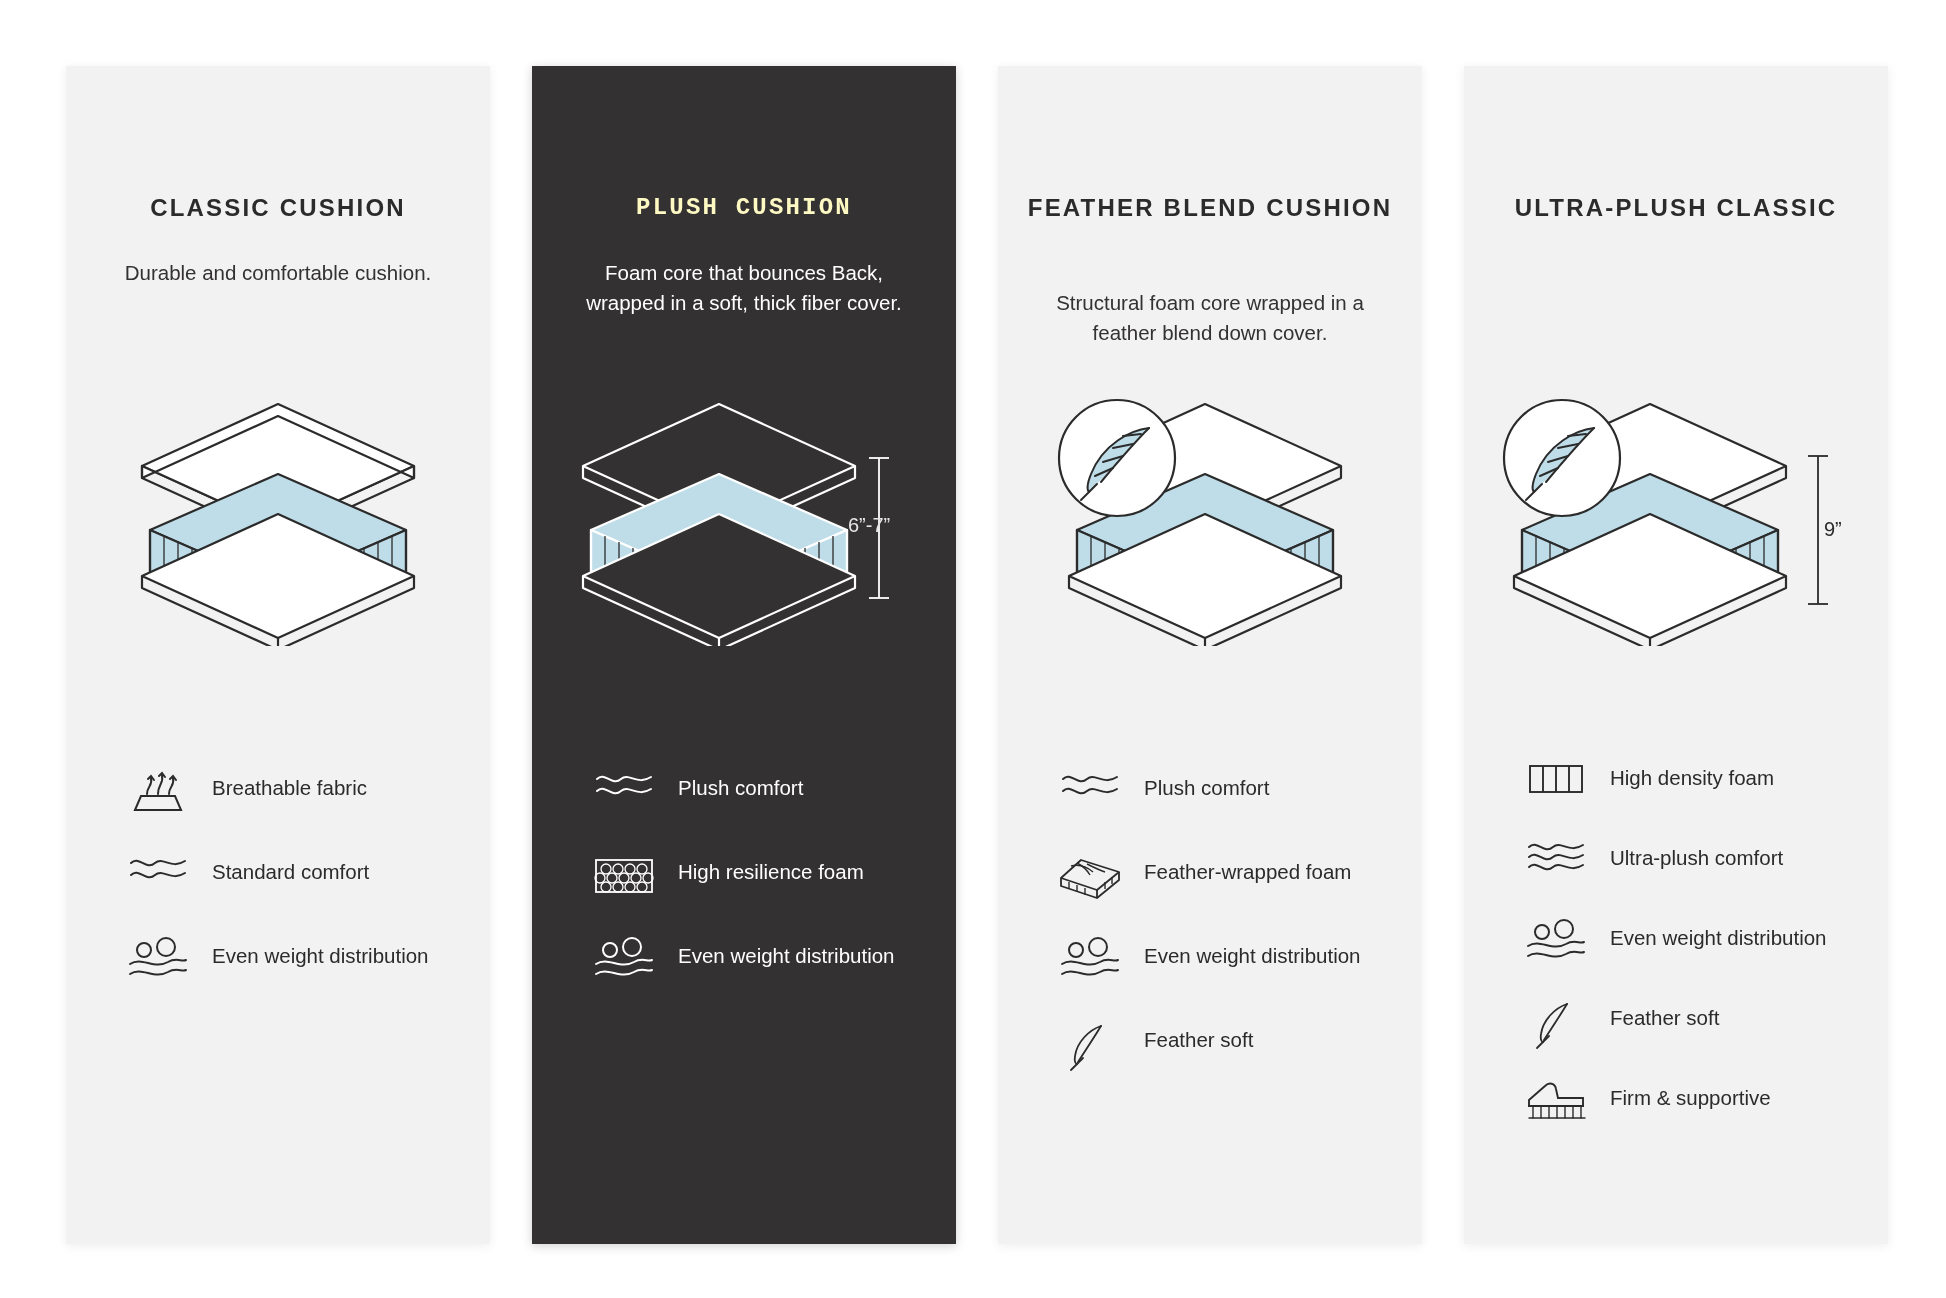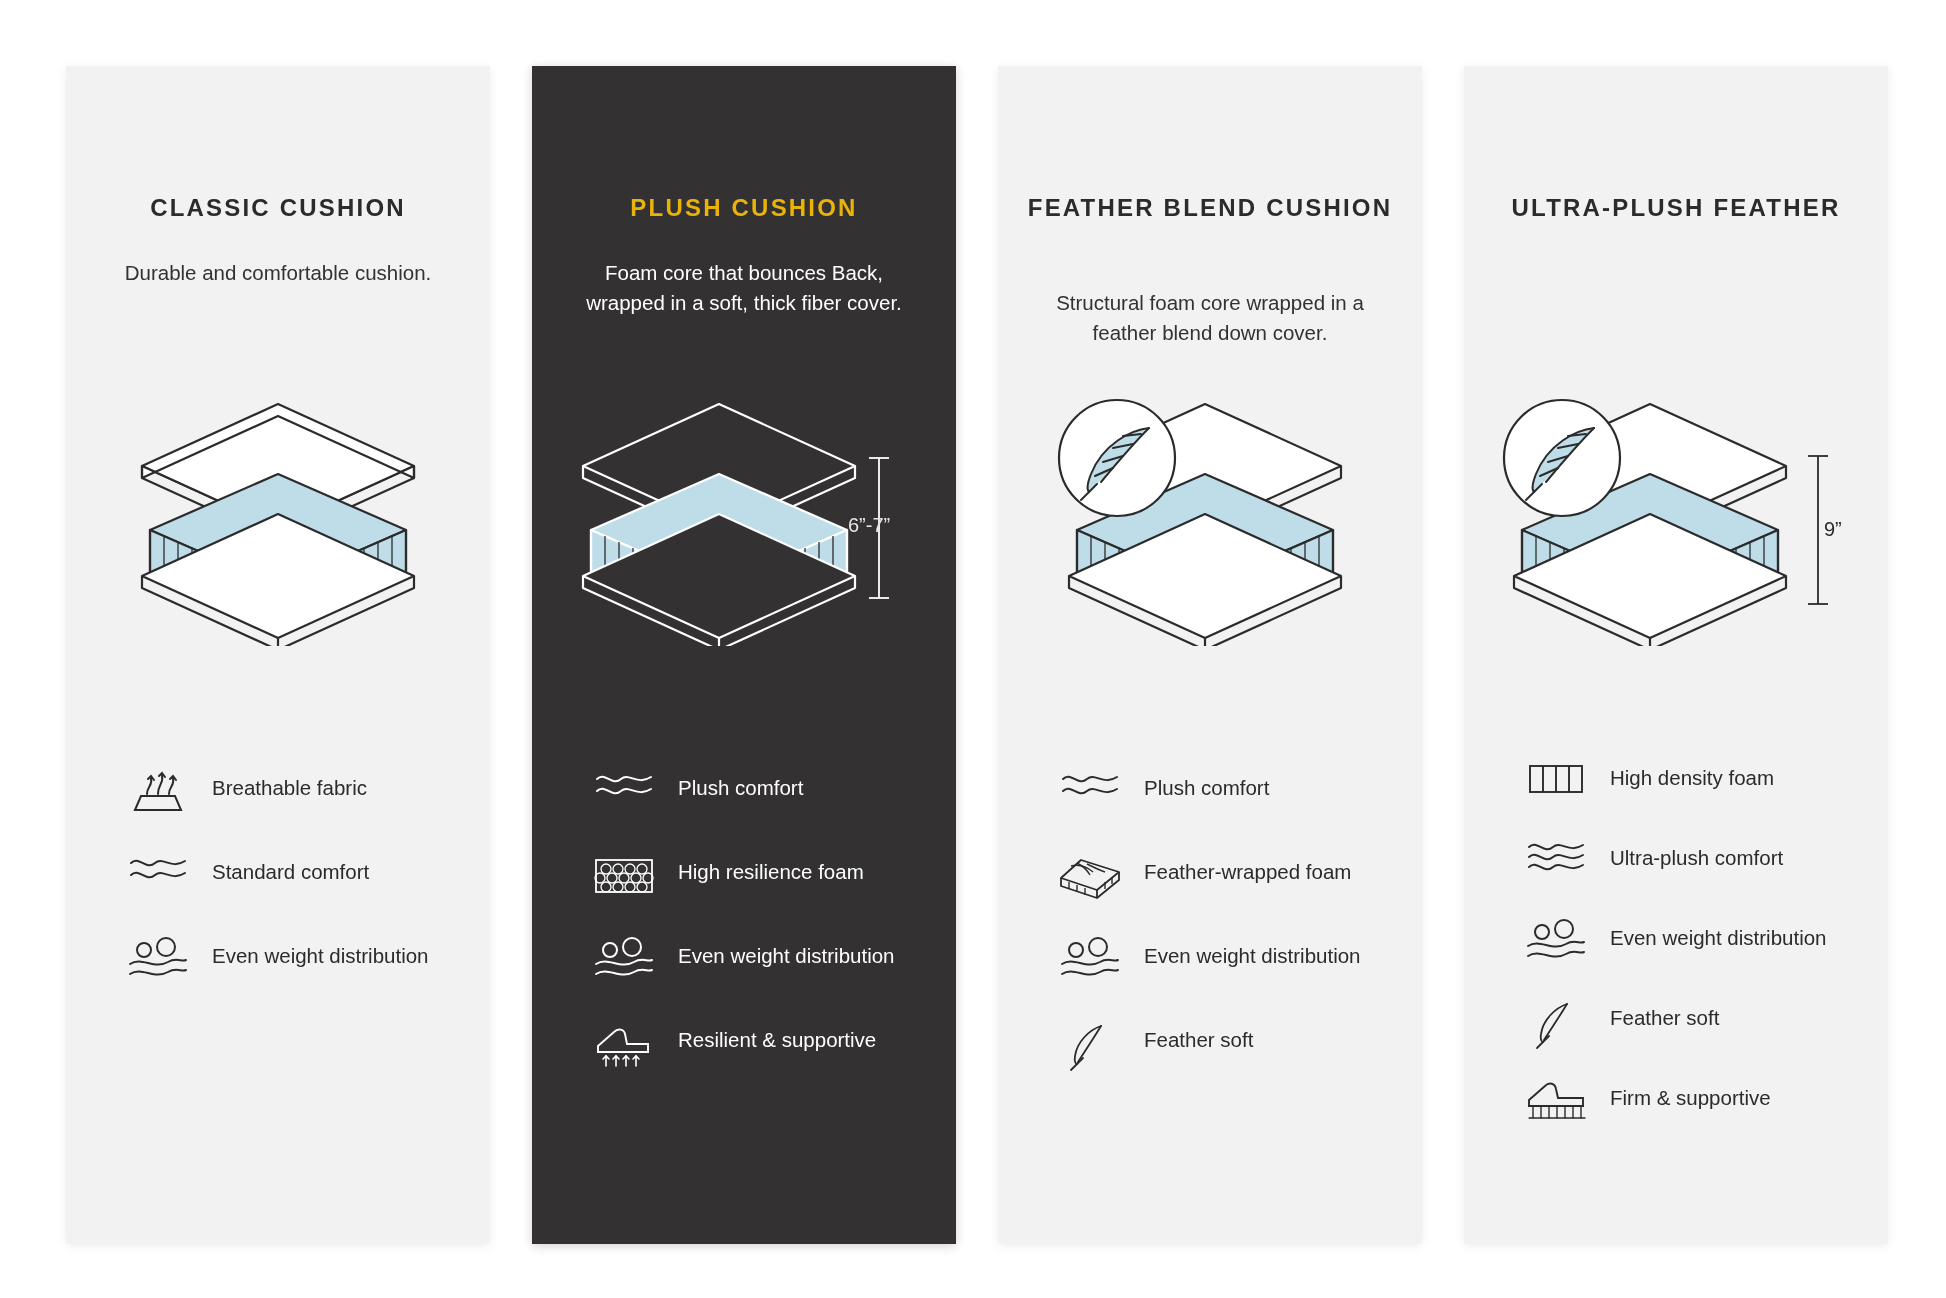--- a/index.html
+++ b/index.html
@@ -41,21 +41,21 @@
     letter-spacing: 2.2px;
     color: #2b2b2b;
     margin: 0;
     padding: 0 24px;
     position: absolute;
     top: 126px;
     left: 0;
     right: 0;
     line-height: 1.32;
   }
-  .card.dark .card-title { color: #eab308; }
+  .card.dark .card-title { color: #fef9c3; font-family: Liberation Mono, monospace; }
   .card-desc {
     position: absolute;
     top: 192px;
     left: 0;
     right: 0;
     padding: 0 40px;
     text-align: center;
     font-size: 20.5px;
     line-height: 1.48;
     color: #333132;
@@ -285,39 +285,20 @@
           <span class="ficon">
             <svg width="64" height="46" viewBox="0 0 64 46" fill="none" stroke="#ffffff" stroke-width="2" stroke-linecap="round">
               <circle cx="18" cy="14" r="7"></circle>
               <circle cx="40" cy="11" r="9"></circle>
               <path d="M4 28 C16 20, 28 34, 42 26 C50 21, 56 26, 60 24"></path>
               <path d="M4 38 C16 30, 28 44, 42 36 C50 31, 56 36, 60 34"></path>
             </svg>
           </span>
           <span class="flabel">Even weight distribution</span>
         </div>
-        <div class="feature">
-          <span class="ficon">
-            <svg width="64" height="48" viewBox="0 0 64 48" fill="none" stroke="#ffffff" stroke-width="1.9" stroke-linecap="round">
-              <path d="M6 26 L22 12 C26 8, 32 9, 33 14 L35 24 L56 24 L56 32 L6 32 Z"></path>
-              <line x1="6" y1="32" x2="56" y2="32"></line>
-              <g stroke-width="1.6">
-                <line x1="14" y1="46" x2="14" y2="36"></line>
-                  <path d="M11 39 l3 -3 l3 3"></path>
-                <line x1="24" y1="46" x2="24" y2="36"></line>
-                  <path d="M21 39 l3 -3 l3 3"></path>
-                <line x1="34" y1="46" x2="34" y2="36"></line>
-                  <path d="M31 39 l3 -3 l3 3"></path>
-                <line x1="44" y1="46" x2="44" y2="36"></line>
-                  <path d="M41 39 l3 -3 l3 3"></path>
-              </g>
-            </svg>
-          </span>
-          <span class="flabel">Resilient &amp; supportive</span>
-        </div>
       </div>
     </div>
 
     <div class="card">
       <h2 class="card-title">FEATHER BLEND CUSHION</h2>
       <div class="card-desc" style="top:222px;">Structural foam core wrapped in a feather blend down cover.</div>
 
       <div class="art">
         <svg width="330" height="250" viewBox="0 0 330 250" fill="none" stroke="#2b2b2b" stroke-width="2.2" stroke-linejoin="round">
           <g>
@@ -417,21 +398,21 @@
               <path d="M12 44 L6 50"></path>
               <path d="M36 6 C30 16, 22 28, 13 42"></path>
             </svg>
           </span>
           <span class="flabel">Feather soft</span>
         </div>
       </div>
     </div>
 
     <div class="card">
-      <h2 class="card-title">ULTRA-PLUSH FEATHER</h2>
+      <h2 class="card-title">ULTRA-PLUSH CLASSIC</h2>
 
       <div class="art">
         <svg width="356" height="250" viewBox="0 0 356 250" fill="none" stroke="#2b2b2b" stroke-width="2.2" stroke-linejoin="round">
           <g>
             <polygon points="152,8 288,70 152,132 16,70" fill="#ffffff"></polygon>
             <polyline points="16,70 16,82 152,144 288,82 288,70"></polyline>
             <line x1="152" y1="132" x2="152" y2="144"></line>
           </g>
           <g>
             <polygon points="152,78 280,134 152,190 24,134" fill="#bfdde8"></polygon>

